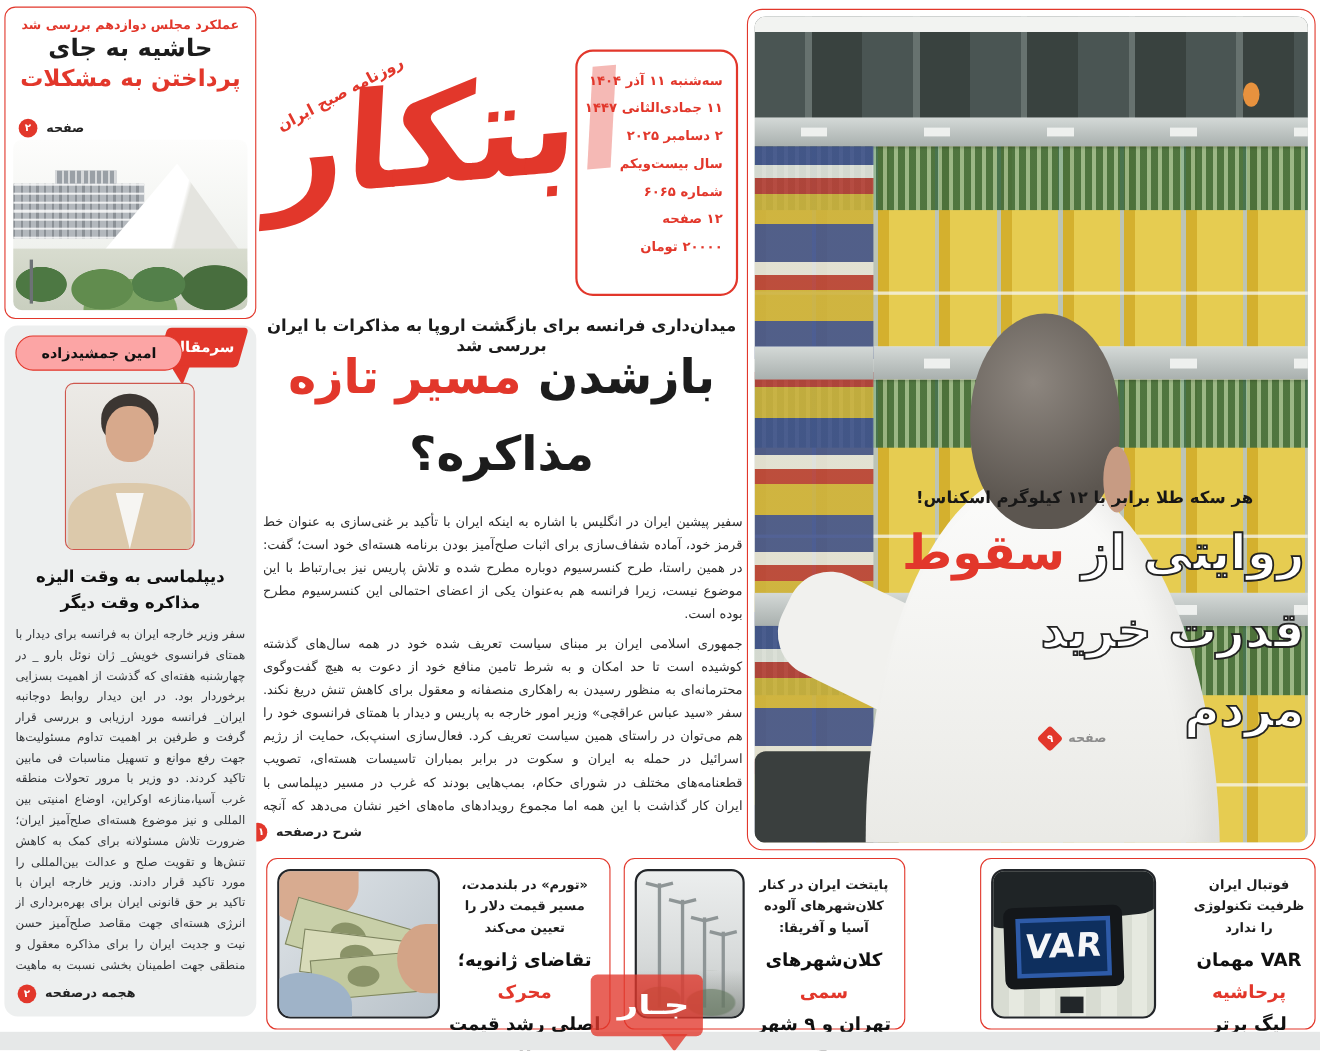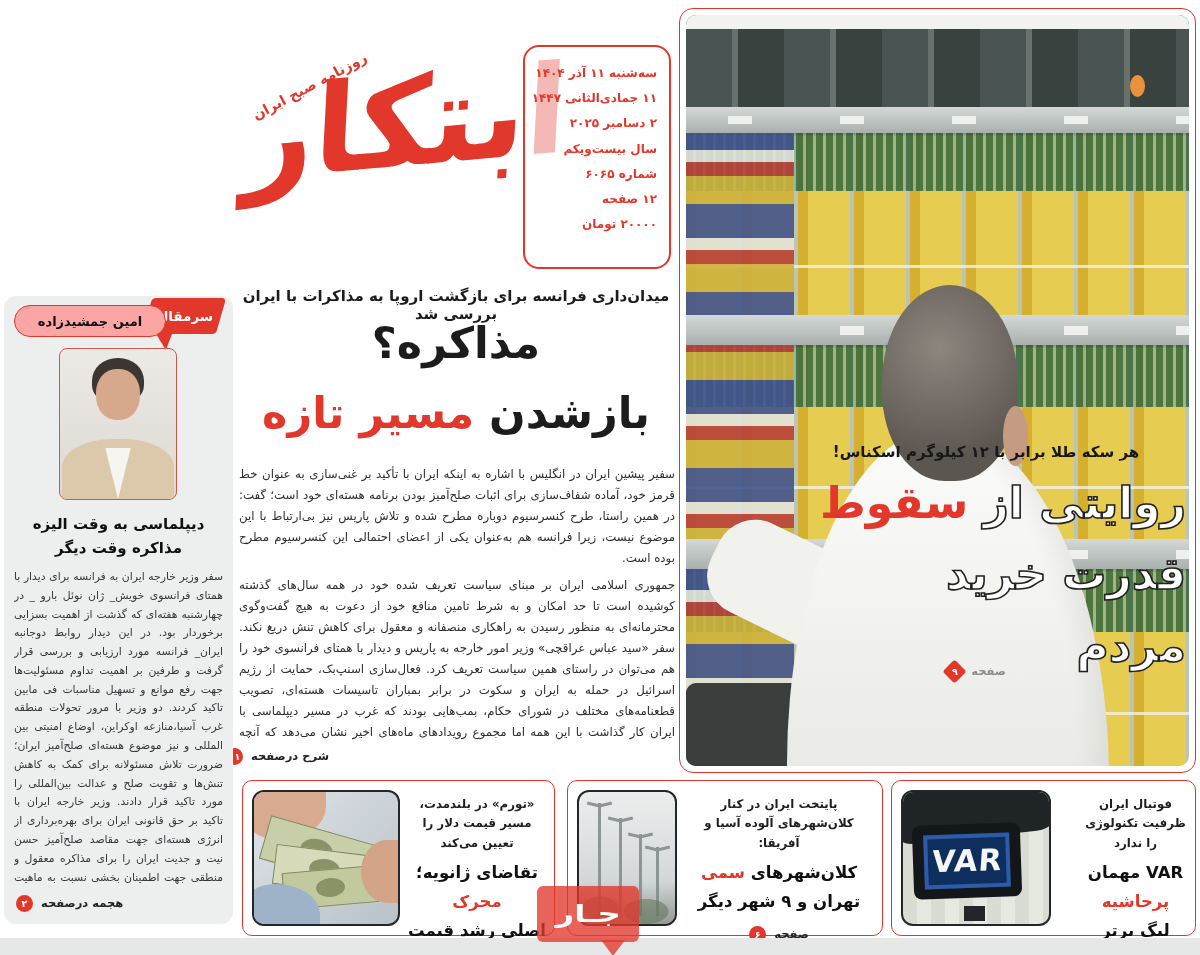--- a/index.html
+++ b/index.html
@@ -157,21 +157,21 @@
   .bbox-dollar .btext{left:165px;right:8px;}
   .bill{position:absolute;border:1px solid #7e8560;}
   .bill1{left:6%;top:28%;width:74%;height:34%;background:#c8cfa8;transform:rotate(16deg);}
   .bill2{left:14%;top:44%;width:70%;height:30%;background:#d8dbb9;transform:rotate(7deg);}
   .bill3{left:20%;top:58%;width:66%;height:28%;background:#c2c99f;transform:rotate(-5deg);}
   .bill .oval{position:absolute;left:34%;top:22%;width:32%;height:56%;border-radius:50%;background:#8a9368;}
   .hand-top{position:absolute;left:-8%;top:-10%;width:58%;height:46%;background:#d8ab90;border-radius:0 0 62% 52%;}
   .hand-right{position:absolute;right:-10%;top:36%;width:36%;height:48%;background:#d3a487;border-radius:58% 0 0 58%;}
   .sleeve{position:absolute;left:-6%;bottom:-8%;width:52%;height:38%;background:#9fb3c8;border-radius:40% 60% 0 0;}
 
-  .bbox-smog{left:567px;width:316px;}
+  .bbox-smog{left:567px;width:256px;}
   .bbox-smog .bphoto{width:100px;background:linear-gradient(180deg,#eceeee 0%,#d9dcdc 55%,#c3c7c6 100%);}
   .bbox-smog .btext{left:118px;right:10px;}
   .pole{position:absolute;width:3px;background:#8e9596;}
   .pole::before{content:"";position:absolute;left:-11px;top:0;width:13px;height:3px;background:#8e9596;transform:rotate(14deg);}
   .pole::after{content:"";position:absolute;left:1px;top:0;width:13px;height:3px;background:#8e9596;transform:rotate(-14deg);}
   .pol-trees{position:absolute;left:0;right:0;bottom:0;height:32%;
       background:radial-gradient(30px 18px at 22% 62%,rgba(104,128,96,.6) 60%,rgba(0,0,0,0) 64%),
                  radial-gradient(36px 20px at 70% 70%,rgba(94,116,88,.55) 60%,rgba(0,0,0,0) 64%),
                  linear-gradient(rgba(0,0,0,0),rgba(112,117,111,.55));}
 
@@ -181,48 +181,64 @@
   .canopy{position:absolute;top:-14%;left:-8%;right:-8%;height:48%;background:#1f2426;
       transform:rotate(-6deg);border-radius:0 0 26px 18px;}
   .monitor{position:absolute;left:7%;top:24%;width:74%;height:56%;background:#14171a;border-radius:8px;
       transform:rotate(-2deg);display:flex;align-items:center;justify-content:center;}
   .screen{width:80%;height:72%;background:#0e2f5e;border:4px solid #2e5ba8;display:flex;align-items:center;justify-content:center;}
   .var-text{color:#f5f6f8;font-weight:bold;font-size:30px;letter-spacing:1px;transform:skewX(-6deg);}
   .mon-stand{position:absolute;left:42%;bottom:2%;width:14%;height:12%;background:#222629;}
 
   
   .watermark{position:absolute;left:537px;top:886px;width:102px;height:56px;z-index:50;
-      background:rgba(226,55,43,.78);border-radius:6px;display:flex;align-items:center;justify-content:center;}
+      background:rgba(226,55,43,.78);border-radius:6px;display:flex;align-items:center;padding-left:33px;}
   .watermark::after{content:"";position:absolute;right:14px;bottom:-14px;
       border-left:12px solid transparent;border-right:12px solid transparent;
       border-top:16px solid rgba(226,55,43,.78);}
   .watermark span{color:#fff;font-size:24px;font-weight:bold;transform:scaleX(1.35);direction:rtl;}
 </style>
 </head>
 <body>
 
 <div class="canvas">
 
+  <div class="box-parl redbox">
+    <div class="kicker">عملکرد مجلس دوازدهم بررسی شد</div>
+    <div class="h-black">حاشیه به جای</div>
+    <div class="h-red">پرداختن به مشکلات</div>
+    <div class="pagerow">
+      <span>صفحه</span>
+      <span class="pnum">۲</span>
+    </div>
+    <div class="photo-parl">
+      <div class="parl-building2"></div>
+      <div class="parl-building"></div>
+      <div class="parl-pyramid"></div>
+      <div class="parl-green"></div>
+      <div class="parl-pole"></div>
+    </div>
+  </div>
 
   <div class="tagline">روزنامه صبح ایران</div>
   <div class="logo">ابتکار</div>
   <div class="datebox">
     <div>سه‌شنبه ۱۱ آذر ۱۴۰۴</div>
     <div>۱۱ جمادی‌الثانی ۱۴۴۷</div>
     <div>۲ دسامبر ۲۰۲۵</div>
     <div>سال بیست‌ویکم</div>
     <div>شماره ۶۰۶۵</div>
     <div>۱۲ صفحه</div>
     <div>۲۰۰۰۰ تومان</div>
   </div>
 
   <div class="main-kicker">میدان‌داری فرانسه برای بازگشت اروپا به مذاکرات با ایران بررسی شد</div>
   <div class="main-head">
+    <div><span>بازشدن </span><span class="red">مسیر تازه</span></div>
     <div>مذاکره؟</div>
-    <div><span>بازشدن </span><span class="red">مسیر تازه</span></div>
   </div>
   <div class="main-body">
     <p>سفیر پیشین ایران در انگلیس با اشاره به اینکه ایران با تأکید بر غنی‌سازی به عنوان خط قرمز خود، آماده شفاف‌سازی برای اثبات صلح‌آمیز بودن برنامه هسته‌ای خود است؛ گفت: در همین راستا، طرح کنسرسیوم دوباره مطرح شده و تلاش پاریس نیز بی‌ارتباط با این موضوع نیست، زیرا فرانسه هم به‌عنوان یکی از اعضای احتمالی این کنسرسیوم مطرح بوده است.</p>
     <p>جمهوری اسلامی ایران بر مبنای سیاست تعریف شده خود در همه سال‌های گذشته کوشیده است تا حد امکان و به شرط تامین منافع خود از دعوت به هیچ گفت‌وگوی محترمانه‌ای به منظور رسیدن به راهکاری منصفانه و معقول برای کاهش تنش دریغ نکند. سفر «سید عباس عراقچی» وزیر امور خارجه به پاریس و دیدار با همتای فرانسوی خود را هم می‌توان در راستای همین سیاست تعریف کرد. فعال‌سازی اسنپ‌بک، حمایت از رژیم اسرائیل در حمله به ایران و سکوت در برابر بمباران تاسیسات هسته‌ای، تصویب قطعنامه‌های مختلف در شورای حکام، بمب‌هایی بودند که غرب در مسیر دیپلماسی با ایران کار گذاشت با این همه اما مجموع رویدادهای ماه‌های اخیر نشان می‌دهد که آنچه غرب در ذهن داشت محقق نشده و به نظر می‌رسد دعوت به گفت‌وگو از ایران یکی از مهمترین نشانه‌های این عدم تحقق است. وزیر امور خارجه در پاسخ به ایرنا و در توضیح این سفر و انگیزه‌های دو طرف برای نشستن پشت میز گفت‌وگو، موارد مطرح شده در دیدارها و آینده این گفت‌وگوها گفت: «موضوع هسته‌ای یکی از محورهای بحث ما بود. من توضیح دادم که به دلیل سیاست‌هایی که آمریکا دنبال می‌کند، امکان مذاکره در حال حاضر وجود ندارد.</p>
   </div>
   <div class="pagerow main-more">
     <span>شرح درصفحه</span>
     <span class="pnum">۱۱</span>
   </div>
 

